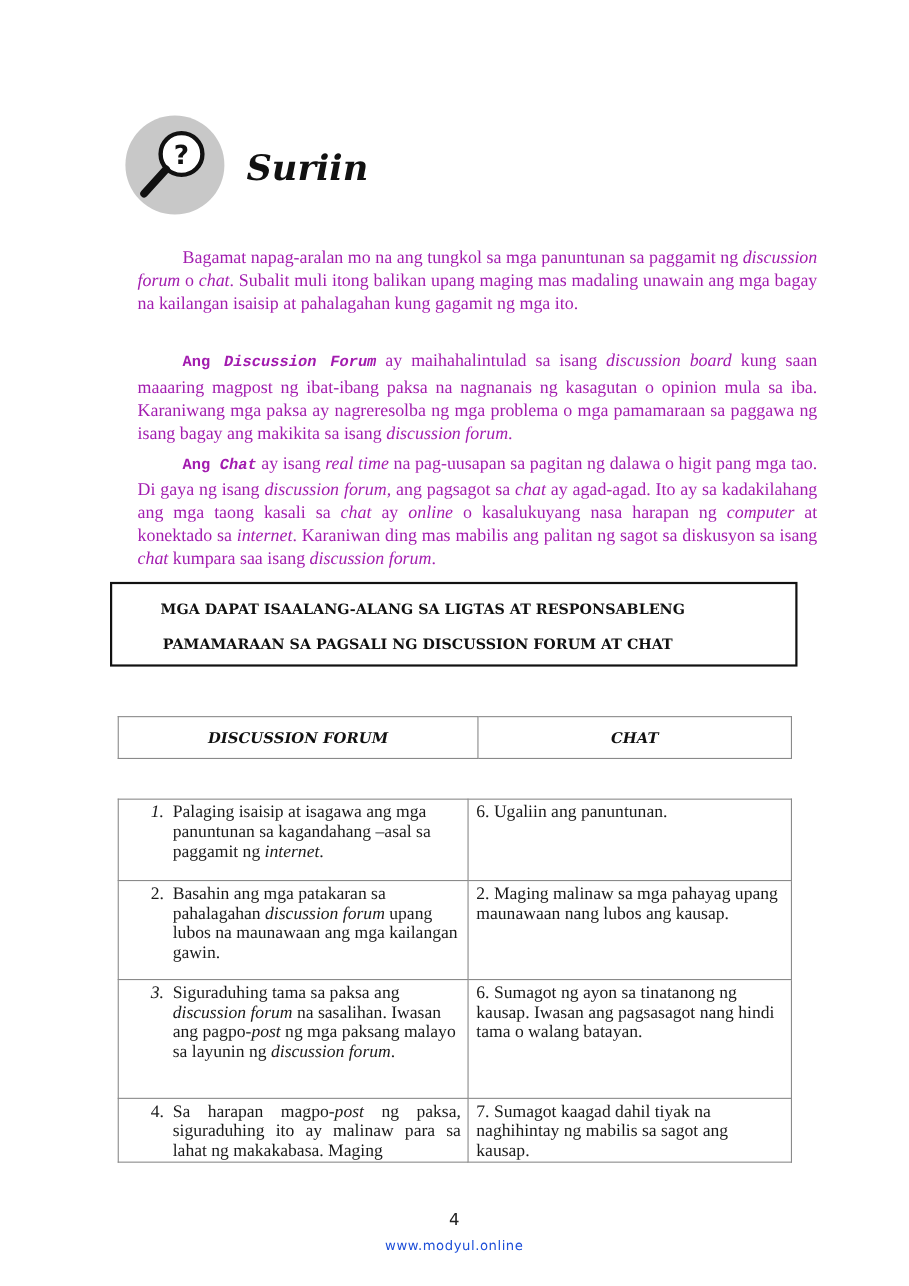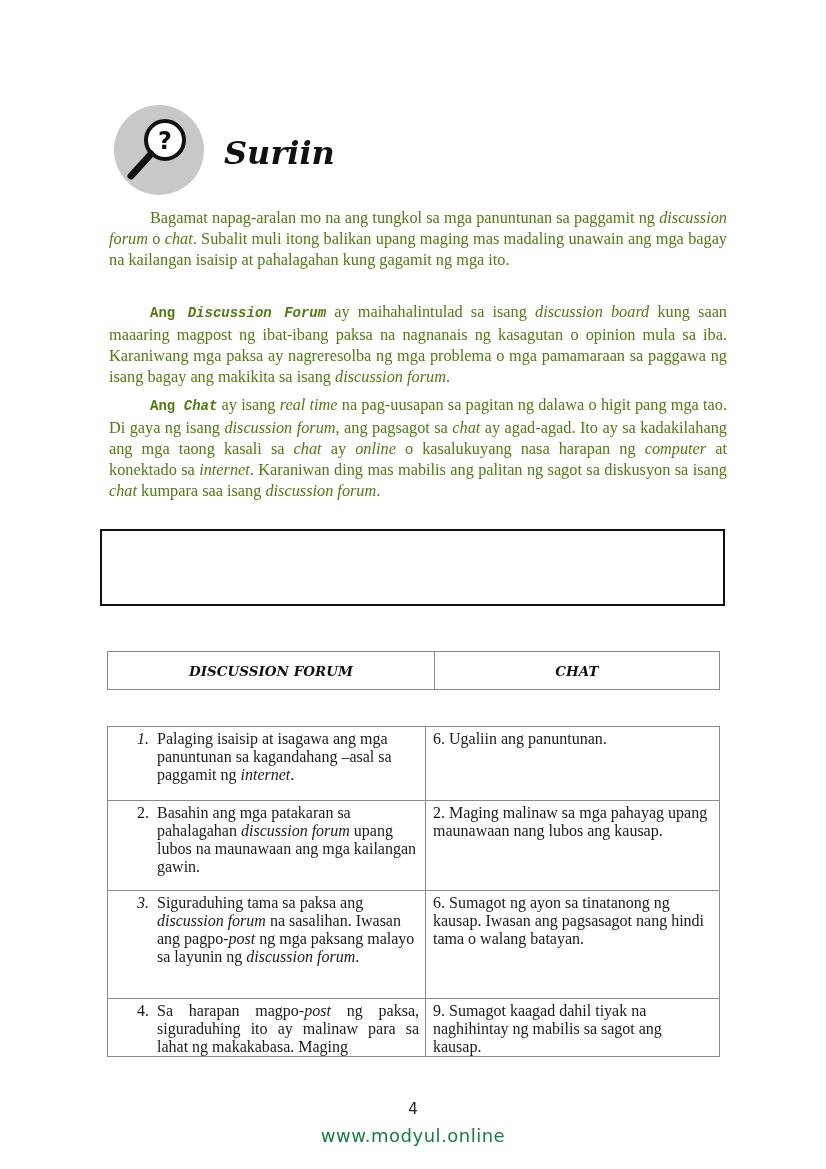--- a/index.html
+++ b/index.html
@@ -3,23 +3,23 @@
   <meta charset="utf-8">
   <style>
     html, body { margin: 0; padding: 0; background: #ffffff; }
     body { width: 826px; height: 1169px; position: relative; overflow: hidden;
            font-family: "DejaVu Serif", "Liberation Serif", serif; color: #1a1a1a; }
 
     .header-icon { position: absolute; left: 113px; top: 104px; width: 92px; height: 92px; }
     .section-title { position: absolute; left: 224px; top: 134px; margin: 0;
       font-family: "DejaVu Serif", serif; font-weight: bold; font-style: italic; font-size: 32px; color: #111; }
 
-    .para { position: absolute; left: 109px; width: 618px; margin: 0;
+    .para { position: absolute; left: 109px; width: 618px; margin: 16px;
       font-family: "Liberation Serif", "DejaVu Serif", serif; font-size: 16.3px; line-height: 21px;
-      text-align: justify; text-indent: 41px; color: #4d7c0f; }
+      text-align: justify; text-indent: 41px; color: #a21caf; }
     .para em { font-style: italic; }
     .para strong { font-family: Liberation Mono, monospace; font-weight: bold; font-size: 14px; }
     #p1 { top: 207px; }
     #p2 { top: 301px; }
     #p3 { top: 394px; }
 
     .notice-box { position: absolute; left: 100px; top: 529px; width: 621px; height: 73px;
       border: 2.5px solid #111; box-sizing: content-box; }
     .notice-line { position: absolute; left: 44px; margin: 0; font-family: "DejaVu Serif", serif;
       font-weight: bold; font-size: 13px; color: #111; white-space: nowrap; }
@@ -43,21 +43,21 @@
     .item { display: flex; }
     .num { width: 49px; text-align: right; padding-right: 8px; flex: none; box-sizing: border-box; }
     .num.it { font-style: italic; }
     .txt { flex: 1; font-family: Liberation Serif, serif; }
     .txt.just { text-align: justify; }
     .txt em, .right em { font-style: italic; }
 
     .page-number { position: absolute; left: 0; width: 826px; top: 1100px; text-align: center; margin: 0;
       font-family: "DejaVu Sans", sans-serif; font-size: 15px; color: #222; }
     .watermark { position: absolute; left: 0; width: 826px; top: 1125px; text-align: center; margin: 0;
-      font-family: "DejaVu Sans", sans-serif; font-size: 18px; color: #15803d; letter-spacing: 0.5px; }
+      font-family: "DejaVu Sans", sans-serif; font-size: 12px; color: #1d4ed8; letter-spacing: 0.5px; }
   </style>
 </head>
 <body>
 
 <div class="header-icon">
   <svg width="92" height="92" viewBox="0 0 92 92">
     <circle cx="46" cy="46" r="45" fill="#c8c8c8"></circle>
     <circle cx="52" cy="36" r="19" fill="#ffffff" stroke="#111" stroke-width="4"></circle>
     <line x1="38" y1="50" x2="18" y2="72" stroke="#111" stroke-width="7" stroke-linecap="round"></line>
     <text x="52" y="45" text-anchor="middle" font-family="DejaVu Sans, sans-serif" font-weight="bold" font-size="24" fill="#111">?</text>
@@ -65,20 +65,22 @@
 </div>
 <h1 class="section-title">Suriin</h1>
 
 <p class="para" id="p1"><span>Bagamat napag-aralan mo na ang tungkol sa mga panuntunan sa paggamit ng </span><em>discussion forum</em><span> o </span><em>chat</em><span>. Subalit muli itong balikan upang maging mas madaling unawain ang mga bagay na kailangan isaisip at pahalagahan kung gagamit ng mga ito.</span></p>
 
 <p class="para" id="p2"><strong>Ang </strong><strong><em>Discussion Forum</em></strong><span> ay maihahalintulad sa isang </span><em>discussion board</em><span> kung saan maaaring magpost ng ibat-ibang paksa na nagnanais ng kasagutan o opinion mula sa iba. Karaniwang mga paksa ay nagreresolba ng mga problema o mga pamamaraan sa paggawa ng isang bagay ang makikita sa isang </span><em>discussion forum</em><span>.</span></p>
 
 <p class="para" id="p3"><strong>Ang </strong><strong><em>Chat</em></strong><span> ay isang </span><em>real time</em><span> na pag-uusapan sa pagitan ng dalawa o higit pang mga tao. Di gaya ng isang </span><em>discussion forum</em><span>, ang pagsagot sa </span><em>chat</em><span> ay agad-agad. Ito ay sa kadakilahang ang mga taong kasali sa </span><em>chat</em><span> ay </span><em>online</em><span> o kasalukuyang nasa harapan ng </span><em>computer</em><span> at konektado sa </span><em>internet</em><span>. Karaniwan ding mas mabilis ang palitan ng sagot sa diskusyon sa isang </span><em>chat</em><span> kumpara saa isang </span><em>discussion forum</em><span>.</span></p>
 
 <div class="notice-box">
+  <p class="notice-line" id="notice-l1">MGA DAPAT ISAALANG-ALANG SA LIGTAS AT RESPONSABLENG</p>
+  <p class="notice-line" id="notice-l2">PAMAMARAAN SA PAGSALI NG DISCUSSION FORUM AT CHAT</p>
 </div>
 
 <table class="head-table">
   <tbody>
       <tr>
     <td>DISCUSSION FORUM</td>
     <td>CHAT</td>
   </tr>
 </tbody>
   </table>
@@ -112,19 +114,19 @@
     </td>
     <td class="right">6. Sumagot ng ayon sa tinatanong ng kausap. Iwasan ang pagsasagot nang hindi tama o walang batayan.</td>
   </tr>
   <tr class="r4">
     <td class="left">
       <div class="item">
             <span class="num">4.</span>
             <span class="txt just"><span>Sa harapan magpo-</span><em>post</em><span> ng paksa, siguraduhing ito ay malinaw para sa lahat ng makakabasa. Maging</span></span>
           </div>
     </td>
-    <td class="right">9. Sumagot kaagad dahil tiyak na naghihintay ng mabilis sa sagot ang kausap.</td>
+    <td class="right">7. Sumagot kaagad dahil tiyak na naghihintay ng mabilis sa sagot ang kausap.</td>
   </tr>
 </tbody>
   </table>
 
 <p class="page-number">4</p>
 <p class="watermark">www.modyul.online</p>
 
 </body></html>

